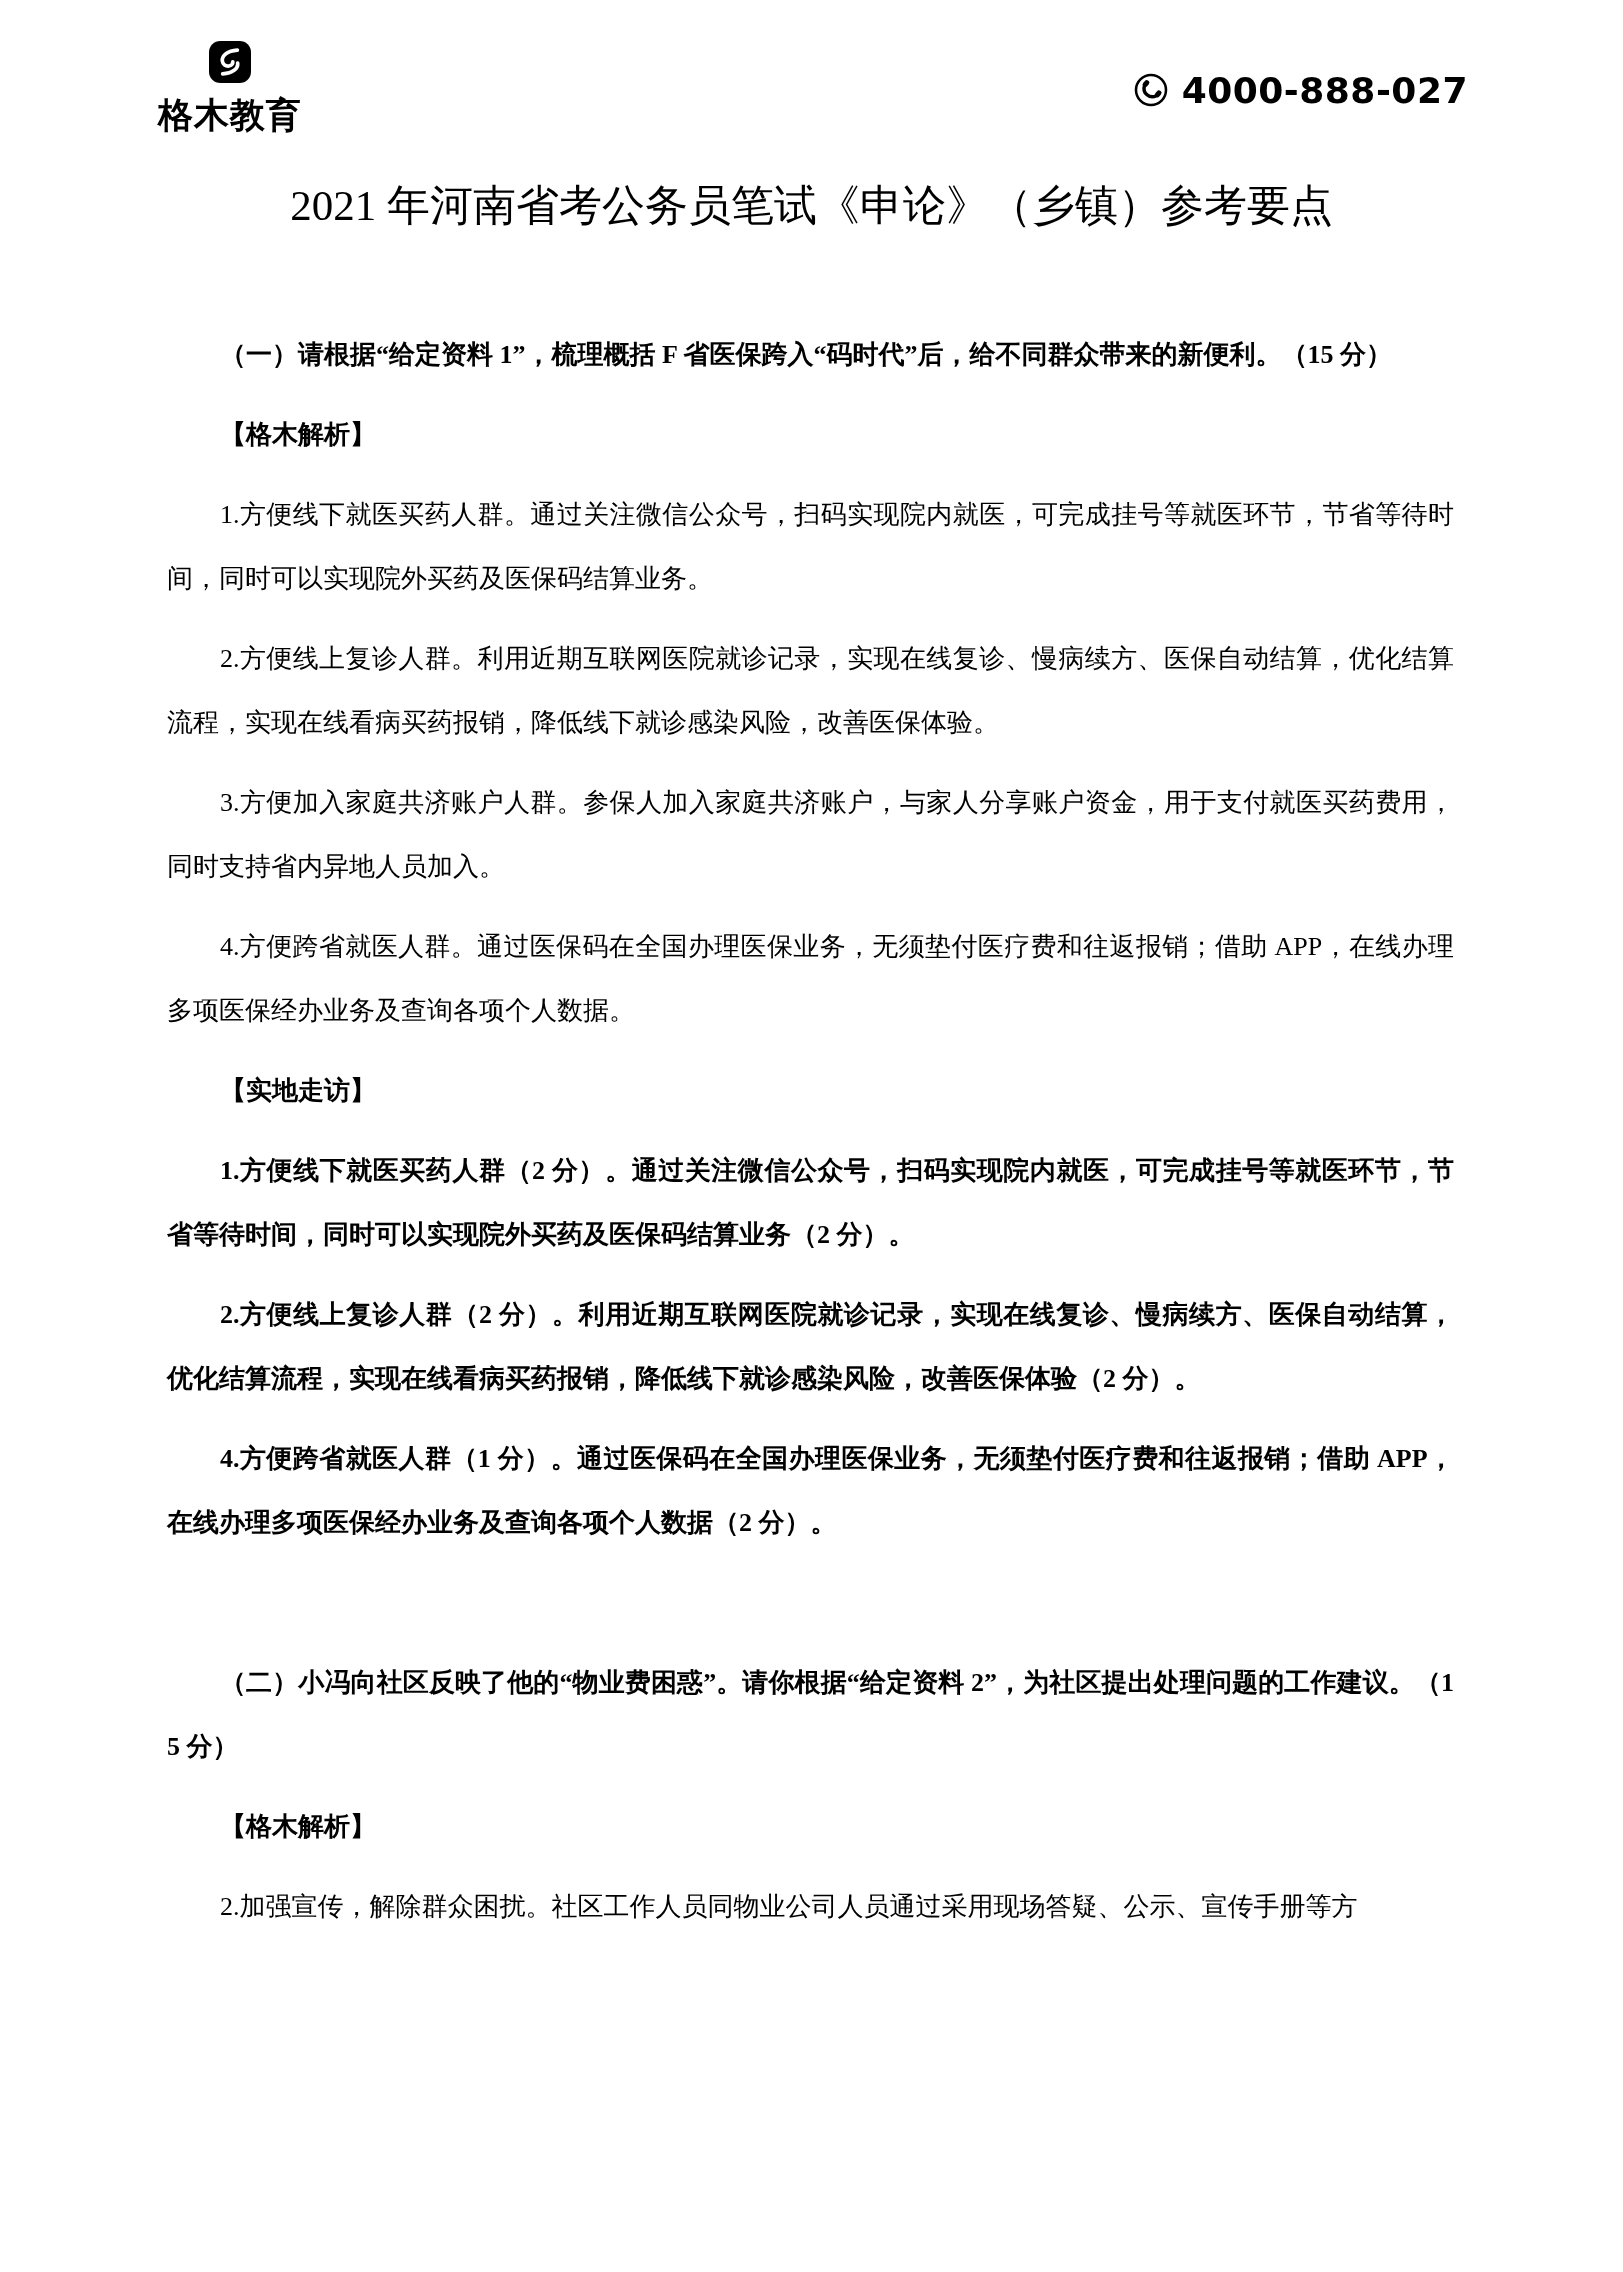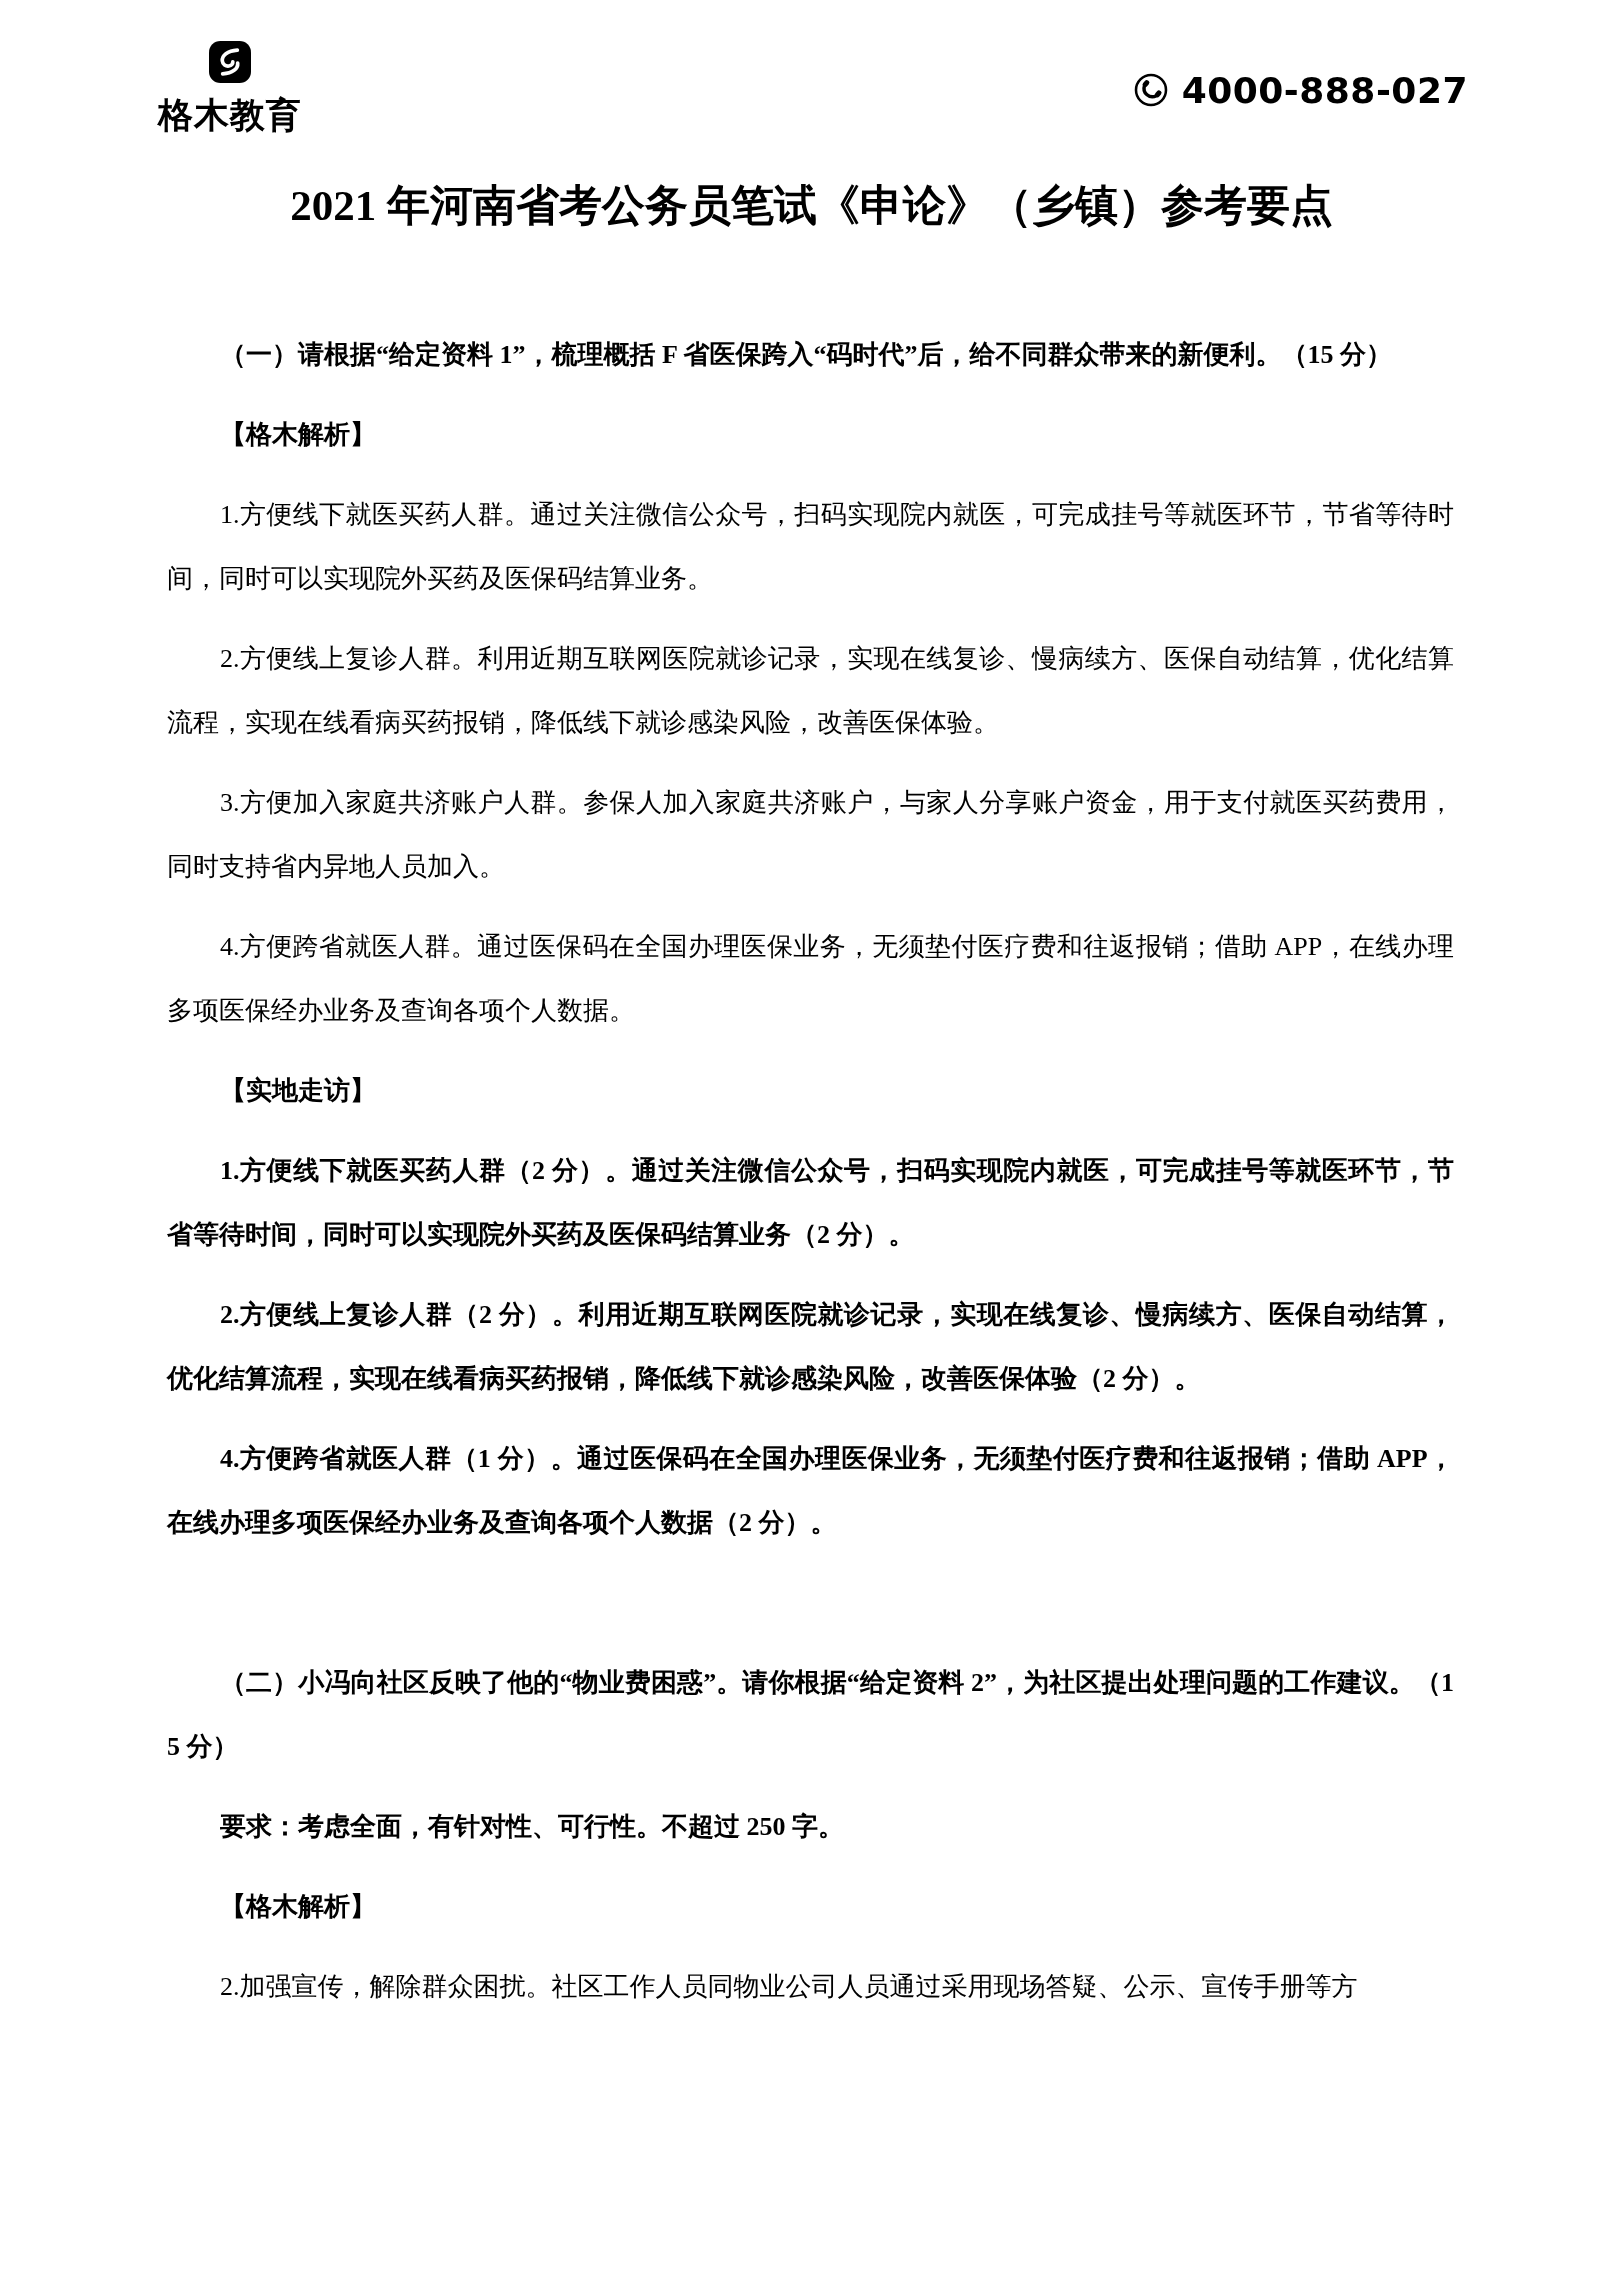--- a/index.html
+++ b/index.html
@@ -19,21 +19,21 @@
     font-family:"Liberation Sans","DejaVu Sans",sans-serif;
     font-weight:bold;font-size:35px;letter-spacing:0.9px;flex-direction:column;}
   .brand-logo{width:42px;height:42px;display:block;}
   .phone{display:flex;align-items:center;gap:13px;
     font-family:"DejaVu Sans","Liberation Sans",sans-serif;
     font-weight:bold;font-size:36px;letter-spacing:0.5px;}
   .phone-ico{width:36px;height:36px;display:block;}
   
   .title{
     position:absolute;top:178px;left:55px;right:55px;
-    text-align:center;font-weight:bold;font-size:43px;line-height:55px;
+    text-align:center;font-weight:normal;font-size:43px;line-height:55px;
     white-space:nowrap;
   }
   
   .content{position:absolute;top:307px;left:151px;width:1319px;}
   .para{
     margin:16px;font-size:26px;line-height:64px;
     text-align:justify;text-indent:53px;min-height:64px;
     word-break:break-all;
   }
   .para.b{font-weight:bold;}
@@ -73,19 +73,18 @@
     <p class="para">1.方便线下就医买药人群。通过关注微信公众号，扫码实现院内就医，可完成挂号等就医环节，节省等待时间，同时可以实现院外买药及医保码结算业务。</p>
     <p class="para">2.方便线上复诊人群。利用近期互联网医院就诊记录，实现在线复诊、慢病续方、医保自动结算，优化结算流程，实现在线看病买药报销，降低线下就诊感染风险，改善医保体验。</p>
     <p class="para">3.方便加入家庭共济账户人群。参保人加入家庭共济账户，与家人分享账户资金，用于支付就医买药费用，同时支持省内异地人员加入。</p>
     <p class="para">4.方便跨省就医人群。通过医保码在全国办理医保业务，无须垫付医疗费和往返报销；借助 APP，在线办理多项医保经办业务及查询各项个人数据。</p>
     <p class="para b">【实地走访】</p>
     <p class="para b">1.方便线下就医买药人群（2 分）。通过关注微信公众号，扫码实现院内就医，可完成挂号等就医环节，节省等待时间，同时可以实现院外买药及医保码结算业务（2 分）。</p>
     <p class="para b">2.方便线上复诊人群（2 分）。利用近期互联网医院就诊记录，实现在线复诊、慢病续方、医保自动结算，优化结算流程，实现在线看病买药报销，降低线下就诊感染风险，改善医保体验（2 分）。</p>
     <p class="para b">4.方便跨省就医人群（1 分）。通过医保码在全国办理医保业务，无须垫付医疗费和往返报销；借助 APP，在线办理多项医保经办业务及查询各项个人数据（2 分）。</p>
     <p class="para"></p>
     <p class="para b">（二）小冯向社区反映了他的“物业费困惑”。请你根据“给定资料 2”，为社区提出处理问题的工作建议。（15 分）</p>
-    <p class="para b">要求：考虑全面，有针对性、可行性。不超过 250 字。</p>
     <p class="para b">【格木解析】</p>
     <p class="para">2.加强宣传，解除群众困扰。社区工作人员同物业公司人员通过采用现场答疑、公示、宣传手册等方</p>
   </div>
 
 </div>
 
 
 </body></html>

